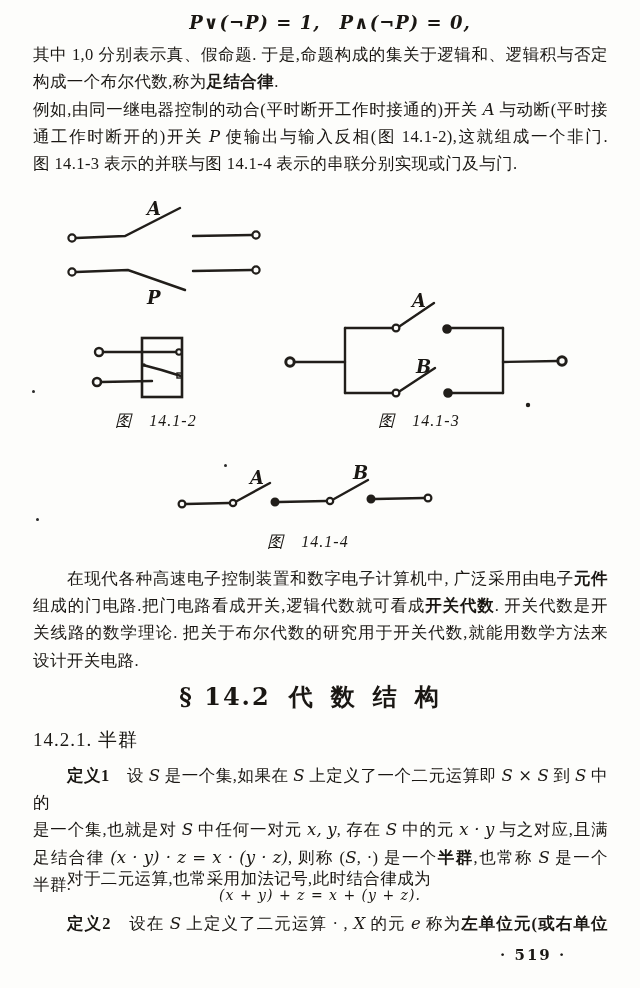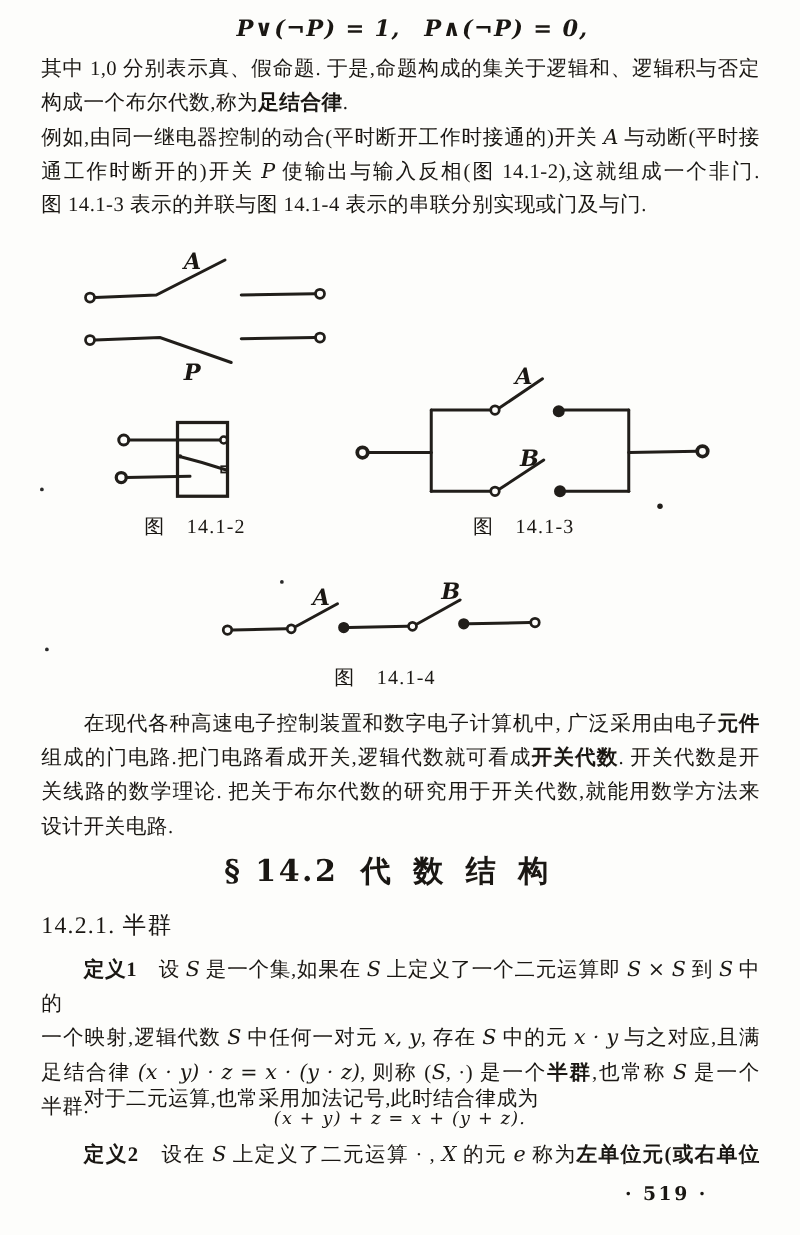--- a/index.html
+++ b/index.html
@@ -17,21 +17,21 @@
   .v { font-style:italic; font-family:"DejaVu Serif",serif; letter-spacing:0; }
   b { font-weight:bold; }
   .formula {
     font-family:"DejaVu Serif",serif; font-style:italic; font-weight:bold;
     font-size:18px; text-align:center; width:640px; letter-spacing:1px;padding-left:10px;
   }
   .formula-mid {
     font-family:"DejaVu Serif",serif; font-style:italic;
     font-size:14px; text-align:center; width:640px; letter-spacing:1px;
   }
-  .caption { font-size:16px; letter-spacing:1px; text-align:center; white-space:pre; }
+  .caption { font-size:16px; letter-spacing:1px; text-align:center; white-space:pre;font-style:italic; }
   .heading { width:624px; text-align:center; font-size:24px; font-weight:bold; }
   .heading .num { font-family:"DejaVu Serif",serif; margin-right:18px; letter-spacing:2px; }
   .heading .ttl { letter-spacing:6px; }
   .subheading { font-size:19px; letter-spacing:1px; }
   .pagenum { font-size:15px; font-weight:bold; letter-spacing:2px; font-family:"DejaVu Serif",serif; }
   .fig-label { font-family:"DejaVu Serif",serif; font-style:italic; font-weight:bold; font-size:18px; fill:#1a1713; }
   .dot { position:absolute; background:#2a2a2a; border-radius:50%; }
   svg { display:block; }
 </style>
 </head>
@@ -140,21 +140,21 @@
   </div>
 
   <div class="abs heading" style="top:681px; left:0;">
     <span class="num">§ 14.2</span><span class="ttl">代 数 结 构</span>
   </div>
 
   <div class="abs subheading" style="top:727px; left:33px;">14.2.1. 半群</div>
 
   <div class="abs" style="top:762px; left:33px; width:575px;">
     <div class="line j indent"><b>定义1</b><span>　设 </span><span class="v">S</span><span> 是一个集,如果在 </span><span class="v">S</span><span> 上定义了一个二元运算即 </span><span class="v">S × S</span><span> 到 </span><span class="v">S</span><span> 中的</span></div>
-    <div class="line j"><span>一个映射,逻辑代数 </span><span class="v">S</span><span> 中任何一对元 </span><span class="v">x, y</span><span>, 存在 </span><span class="v">S</span><span> 中的元 </span><span class="v">x · y</span><span> 与之对应,且满</span></div>
+    <div class="line j"><span>是一个集,也就是对 </span><span class="v">S</span><span> 中任何一对元 </span><span class="v">x, y</span><span>, 存在 </span><span class="v">S</span><span> 中的元 </span><span class="v">x · y</span><span> 与之对应,且满</span></div>
     <div class="line j"><span>足结合律 </span><span class="v">(x · y) · z = x · (y · z)</span><span>, 则称 (</span><span class="v">S</span><span>, ·) 是一个</span><b>半群</b><span>,也常称 </span><span class="v">S</span><span> 是一个</span></div>
     <div class="line"><span>半群.</span></div>
   </div>
 
   <div class="abs line indent" style="top:865px; left:33px; width:575px;">对于二元运算,也常采用加法记号,此时结合律成为</div>
 
   <div class="abs formula-mid" style="top:887px; left:0;">(x + y) + z = x + (y + z).</div>
 
   <div class="abs" style="top:910px; left:33px; width:575px;">
     <div class="line j indent"><b>定义2</b><span>　设在 </span><span class="v">S</span><span> 上定义了二元运算 · , </span><span class="v">X</span><span> 的元 </span><span class="v">e</span><span> 称为</span><b>左单位元(或右单位</b></div>

